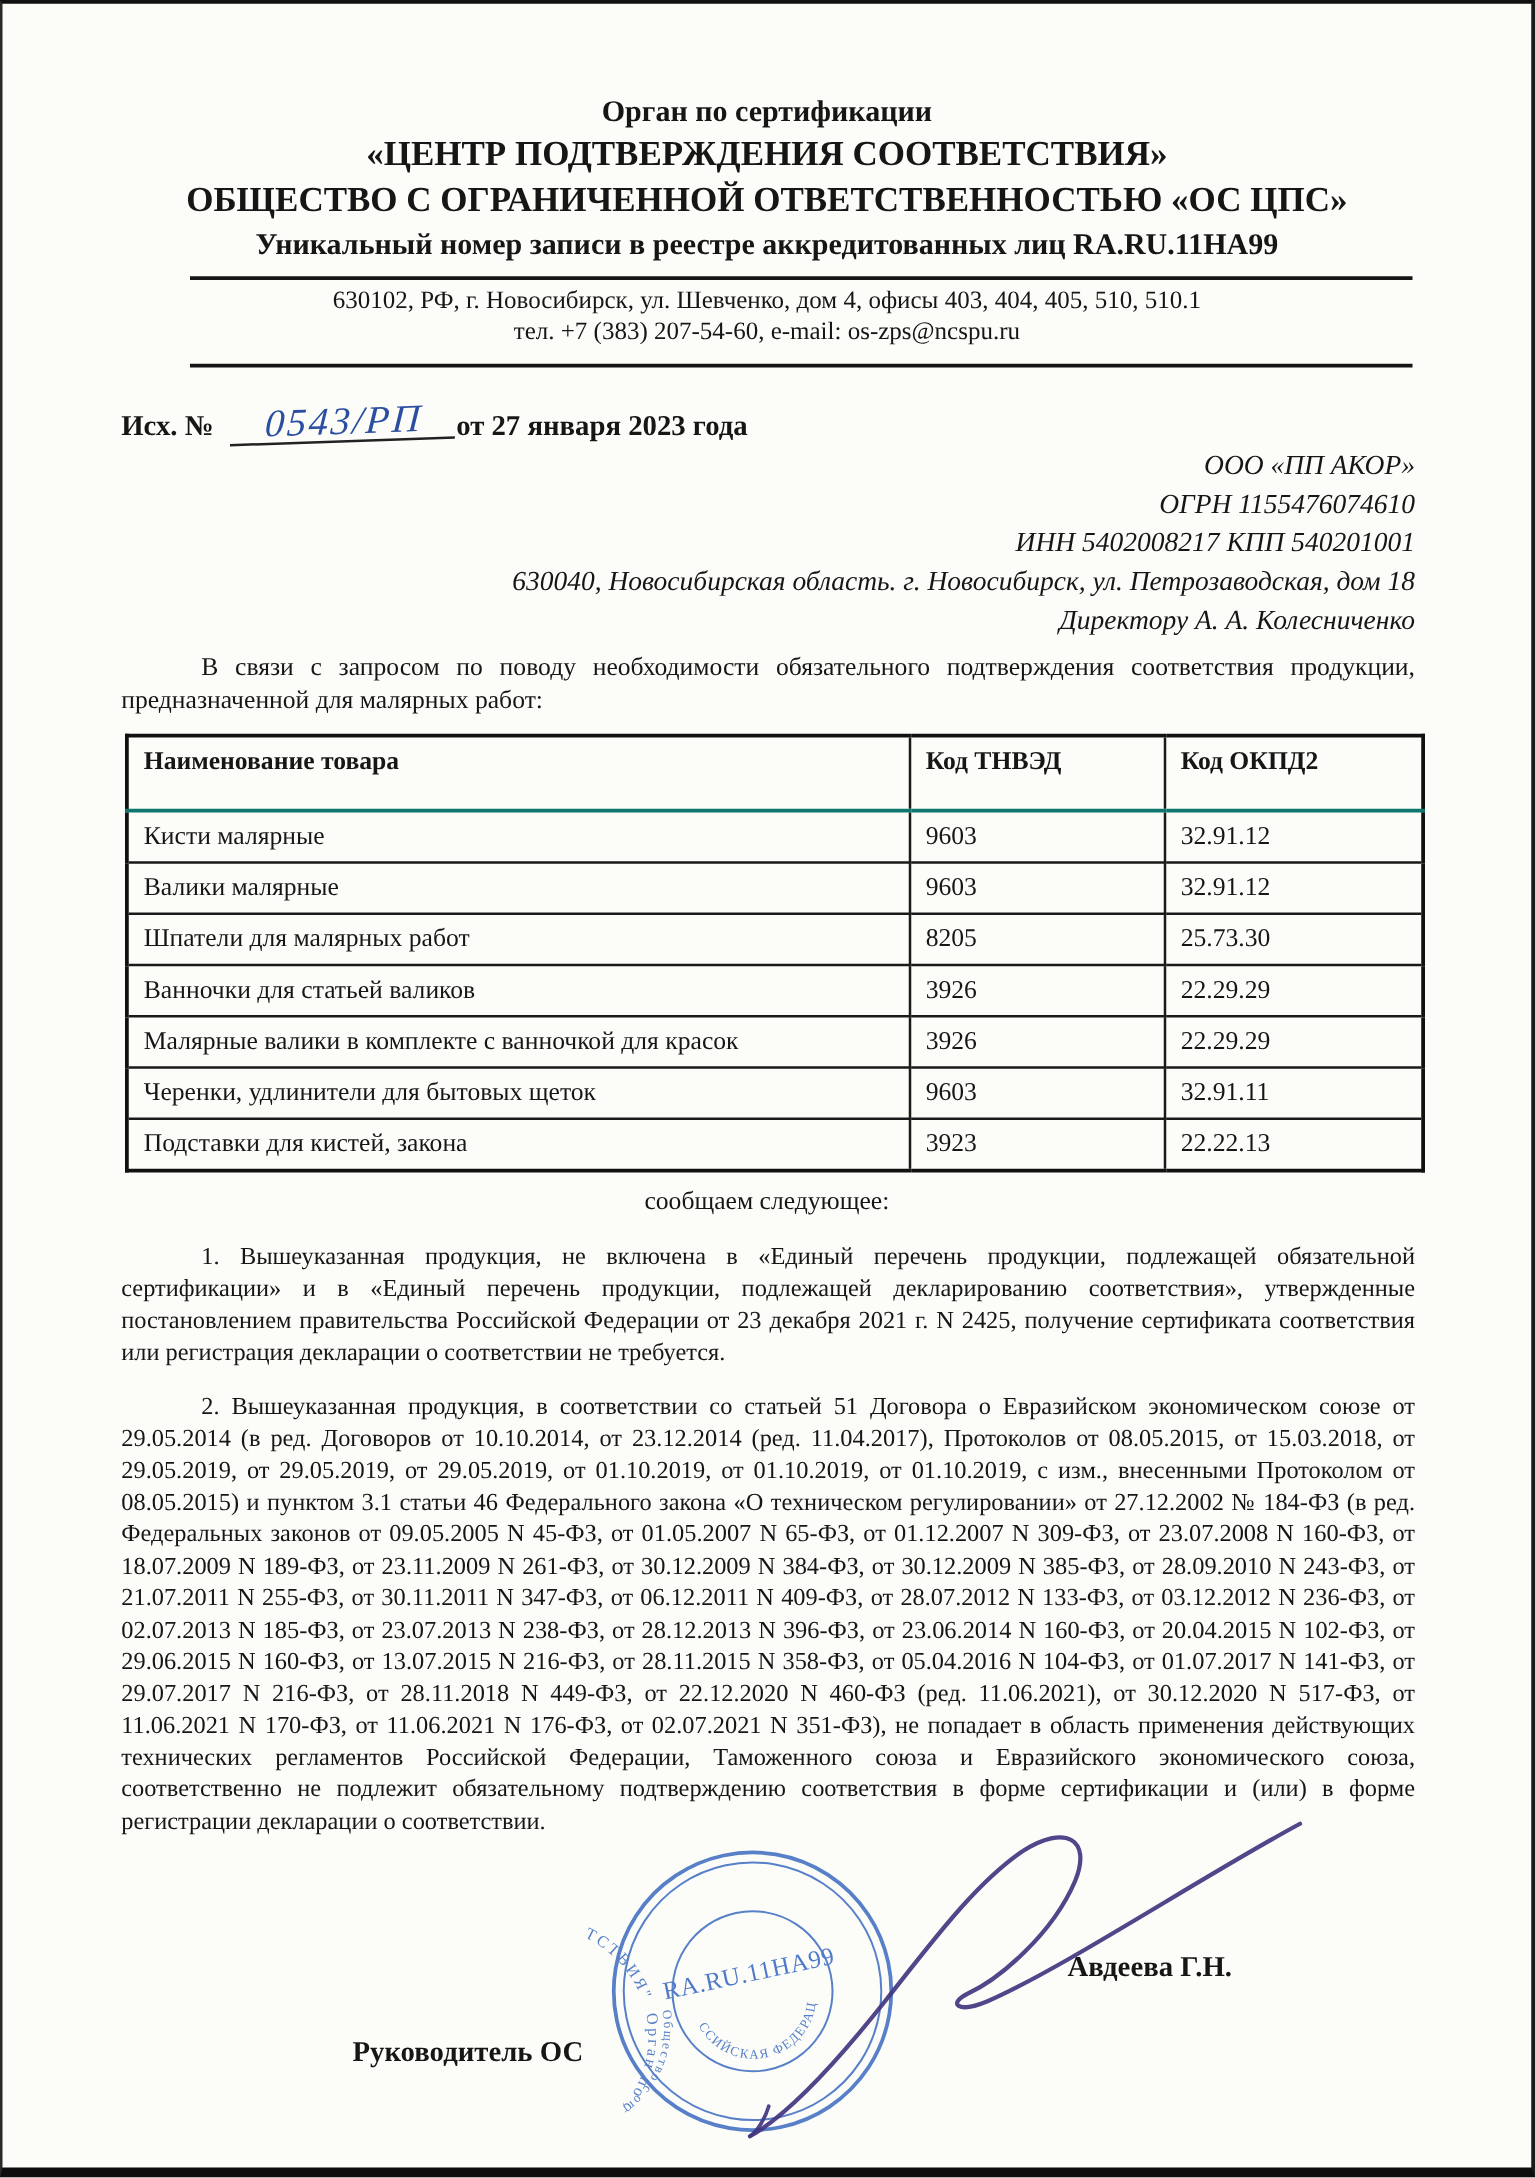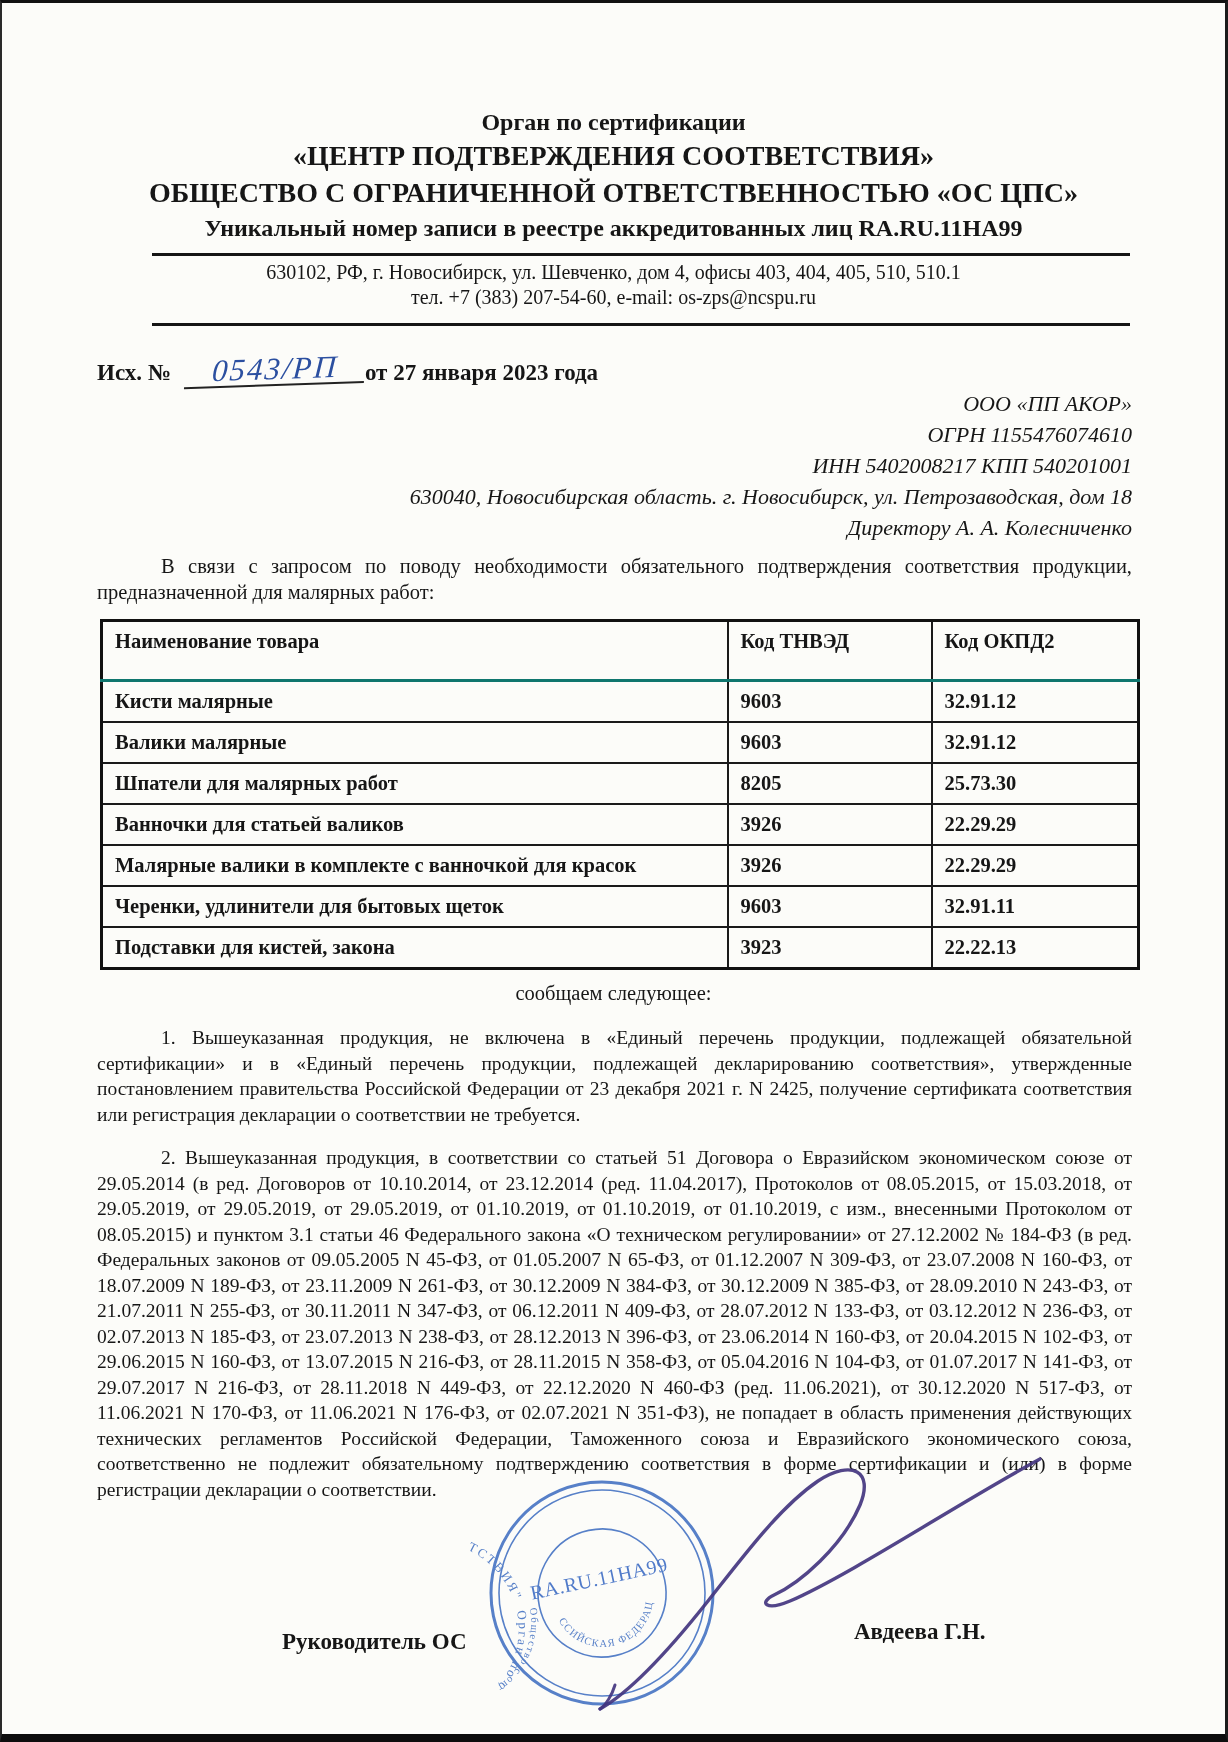--- a/index.html
+++ b/index.html
@@ -4,21 +4,21 @@
 <style>
   * { margin:0; padding:0; box-sizing:border-box; }
   html,body { background:#e8e8e6; }
   .page {
     position:relative; width:1228px; height:1742px; margin:0 auto;
     background:#fcfcf9; overflow:hidden; color:#161616;
     font-family:"Liberation Serif","DejaVu Serif",serif;
     border-top:3px solid #111; border-bottom:8px solid #0d0d0d;
     border-left:2px solid #2a2a2a; border-right:3px solid #1b1b1b;
   }
-  .org-header { padding-top:104px; text-align:center; font-weight:bold; }
+  .org-header { padding-top:72px; text-align:center; font-weight:bold; }
   .org-line1 { font-size:24px; line-height:30px; }
   .org-line2 { font-size:28px; line-height:37px; }
   .org-line3 { font-size:28px; line-height:38px; }
   .org-line4 { font-size:24px; line-height:33px; }
   .rule { height:3px; background:#151515; width:978px; margin:8px auto 0 150px; }
   .addr-block { text-align:center; padding:4px 0 5px 0; }
   .addr-line { font-size:20px; line-height:25px; }
   .outgoing { margin:16px 0 0 95px; display:flex; align-items:flex-end; height:44px; }
   .outgoing-label { font-weight:bold; font-size:23px; }
   .outgoing-number {
@@ -32,30 +32,30 @@
   .intro { margin:10px 93px 0 95px; font-size:20.5px; line-height:26px;
            text-align:justify; text-indent:64px; }
   table.products { margin:14px 0 0 98px; width:1037px; border-collapse:collapse;
                    table-layout:fixed; }
   table.products th, table.products td {
     border:2px solid #1a1a1a; vertical-align:top; text-align:left;
     padding:8px 12px; font-size:20.5px;
   }
   table.products th { font-weight:bold; height:60px; border-top:3px solid #111;
                       border-bottom:3px solid #0f766e; }
-  table.products td { height:35px;font-weight:bold; }
+  table.products td { height:35px; }
   table.products tr > *:first-child { border-left:3px solid #111; }
   table.products tr > *:last-child  { border-right:3px solid #111; }
   table.products tr:last-child td   { border-bottom:3px solid #111; }
   .closing { margin-top:12px; text-align:center; font-size:20.5px; }
   .para { margin:20px 93px 0 95px; font-size:19.5px; line-height:25.5px;
           text-align:justify; text-indent:64px; }
   .para2 { margin-top:18px; }
   .sig-title { position:absolute; left:280px; top:1626px; font-weight:bold; font-size:23px; }
-  .sig-name  { position:absolute; left:852px; top:1616px; font-weight:bold; font-size:23px; }
+  .sig-name  { position:absolute; left:852px; top:1558px; font-weight:bold; font-size:23px; }
   .stamp { position:absolute; left:480px; top:1470px; width:240px; height:240px;
            transform:rotate(-12deg); opacity:0.86; }
   .signature-svg { position:absolute; left:540px; top:1420px; width:520px; height:300px; }
 </style>
 </head>
 <body>
 
 <div class="page">
 
   <div class="org-header">

